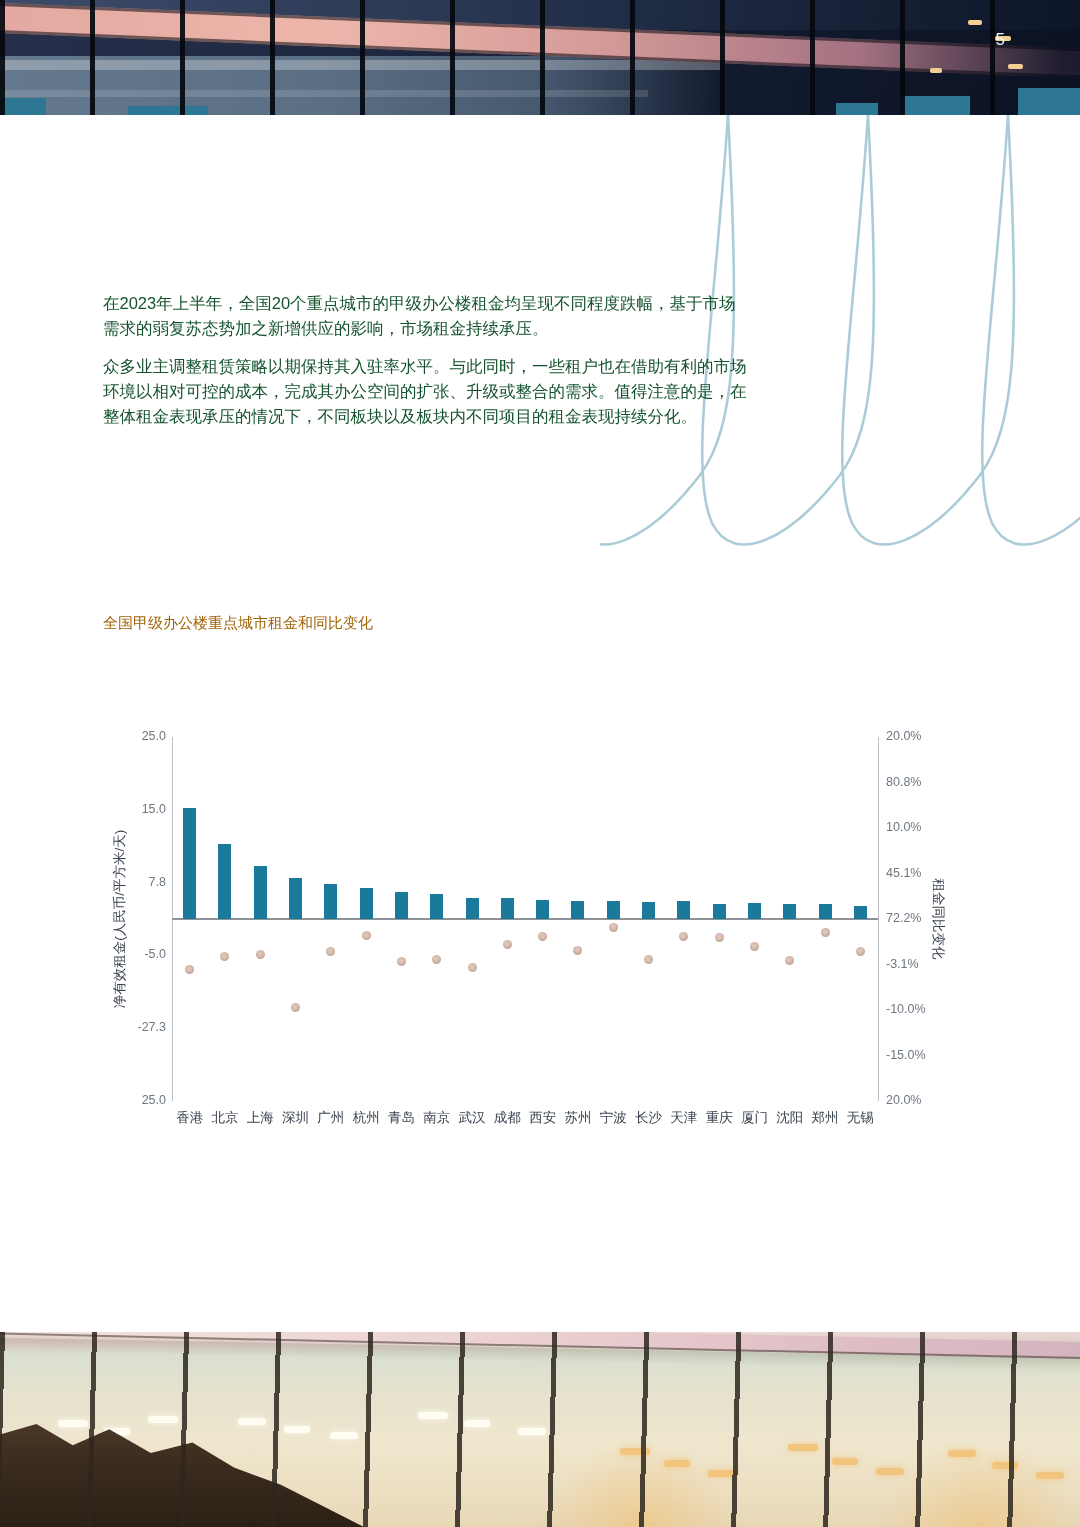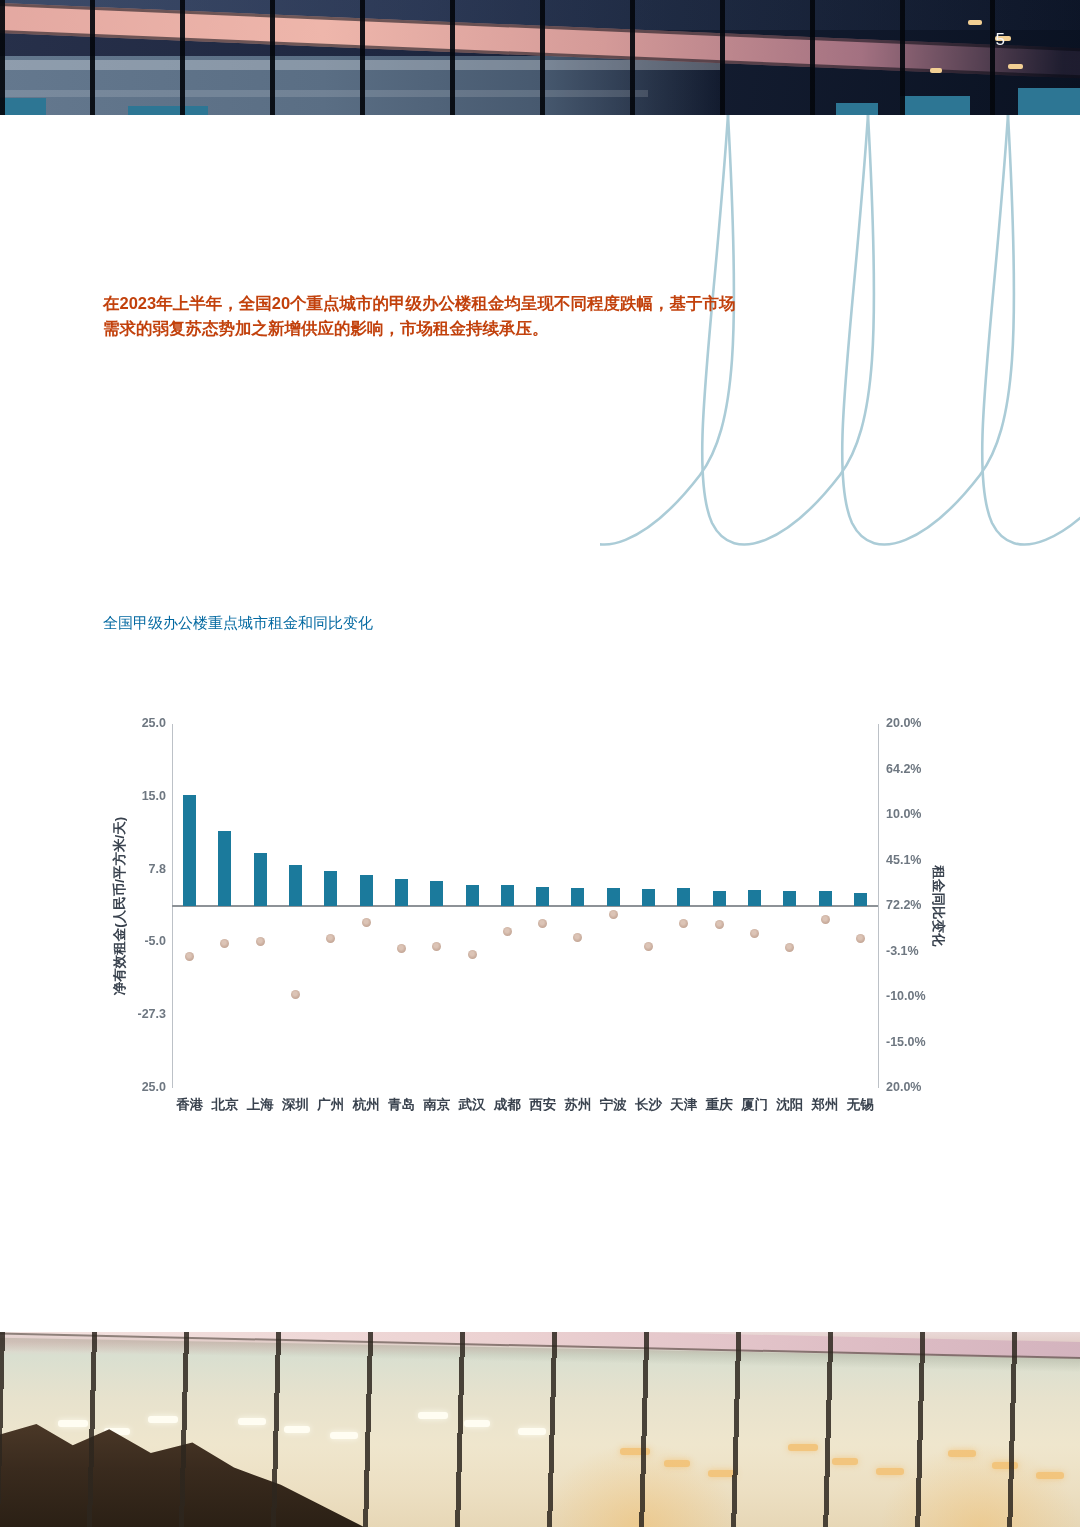--- a/index.html
+++ b/index.html
@@ -21,28 +21,28 @@
   .pt-teal{position:absolute;background:#2d7694;}
   .pt-dot{position:absolute;background:#f2cf93;border-radius:2px;}
   .pt-mullions{position:absolute;inset:0;
     background:repeating-linear-gradient(90deg,rgba(4,7,13,.92) 0 5px,rgba(0,0,0,0) 5px 90px);}
   .page-number{position:absolute;top:30px;right:75px;color:#f5f6f8;font-size:17px;}
 
   
   .swoosh{position:absolute;left:600px;top:115px;width:480px;height:460px;}
 
   
-  .intro{position:absolute;left:103px;top:291px;width:648px;color:#c2410c;font-size:16.5px;line-height:25px;font-weight:bold;}
+  .intro{position:absolute;left:103px;top:291px;width:648px;color:#14532d;font-size:16.5px;line-height:25px;}
   .intro p{margin:0 0 13px 0;}
 
   
-  .section-title{position:absolute;left:103px;top:614px;color:#0369a1;font-size:15px;}
-
-  
-  .chart{position:absolute;left:0;top:1px;width:1080px;height:1075px;pointer-events:none;font-weight:bold;}
+  .section-title{position:absolute;left:103px;top:614px;color:#a16207;font-size:15px;}
+
+  
+  .chart{position:absolute;left:0;top:14px;width:1080px;height:1075px;pointer-events:none;}
   .axis-line{position:absolute;width:1px;background:#bcc1c7;}
   .zero-line{position:absolute;height:2px;background:#8d9297;}
   .tick{position:absolute;color:#6e7781;font-size:12.5px;white-space:nowrap;}
   .tick.left{text-align:right;width:46px;}
   .bar{position:absolute;width:13px;background:#1b7a9c;}
   .dot{position:absolute;width:9px;height:9px;border-radius:50%;
        background:radial-gradient(circle at 45% 40%,#dcc4b6 25%,#bfa08f 80%);}
   .city{position:absolute;width:40px;text-align:center;color:#39424e;font-size:13.5px;white-space:nowrap;}
   .axis-title{position:absolute;color:#39424e;font-size:13.5px;white-space:nowrap;}
   .axis-title.lt{transform:translate(-50%,-50%) rotate(-90deg);}
@@ -101,35 +101,36 @@
     <g fill="none" stroke="#abccd7" stroke-width="2.6" stroke-linecap="round" id="swoosh-group">
         <path d="M -12,0 C -26,210 -52,355 -28,408 C -6,452 50,425 100,360 C 136,312 140,220 128,0"></path>
         <path d="M 128,0 C 114,210 88,355 112,408 C 134,452 190,425 240,360 C 276,312 280,220 268,0"></path>
         <path d="M 268,0 C 254,210 228,355 252,408 C 274,452 330,425 380,360 C 416,312 420,220 408,0"></path>
         <path d="M 408,0 C 394,210 368,355 392,408 C 414,452 470,425 520,360 C 556,312 560,220 548,0"></path>
       </g>
   </svg>
 
   <div class="intro">
     <p>在2023年上半年，全国20个重点城市的甲级办公楼租金均呈现不同程度跌幅，基于市场需求的弱复苏态势加之新增供应的影响，市场租金持续承压。</p>
+    <p>众多业主调整租赁策略以期保持其入驻率水平。与此同时，一些租户也在借助有利的市场环境以相对可控的成本，完成其办公空间的扩张、升级或整合的需求。值得注意的是，在整体租金表现承压的情况下，不同板块以及板块内不同项目的租金表现持续分化。</p>
   </div>
 
   <div class="section-title">全国甲级办公楼重点城市租金和同比变化</div>
 
   <div class="chart" id="chart">
       <div class="axis-line" style="left:172px;top:723px;height:364px"></div>
       <div class="axis-line" style="left:878px;top:723px;height:364px"></div>
       <div class="tick left" style="left:120px;top:715px">25.0</div>
       <div class="tick left" style="left:120px;top:787.8px">15.0</div>
       <div class="tick left" style="left:120px;top:860.6px">7.8</div>
       <div class="tick left" style="left:120px;top:933.4px">-5.0</div>
       <div class="tick left" style="left:120px;top:1006.2px">-27.3</div>
       <div class="tick left" style="left:120px;top:1079px">25.0</div>
       <div class="tick" style="left:886px;top:715px">20.0%</div>
-      <div class="tick" style="left:886px;top:760.5px">64.2%</div>
+      <div class="tick" style="left:886px;top:760.5px">80.8%</div>
       <div class="tick" style="left:886px;top:806px">10.0%</div>
       <div class="tick" style="left:886px;top:851.5px">45.1%</div>
       <div class="tick" style="left:886px;top:897px">72.2%</div>
       <div class="tick" style="left:886px;top:942.5px">-3.1%</div>
       <div class="tick" style="left:886px;top:988px">-10.0%</div>
       <div class="tick" style="left:886px;top:1033.5px">-15.0%</div>
       <div class="tick" style="left:886px;top:1079px">20.0%</div>
       <div class="zero-line" style="left:172px;top:904px;width:706px;background:#8d9297"></div>
       <div class="bar" style="left:183.15px;top:794.344px;height:110.65599999999999px;background:#1b7a9c"></div>
       <div class="dot" style="left:185.15px;top:951.46px"></div>

